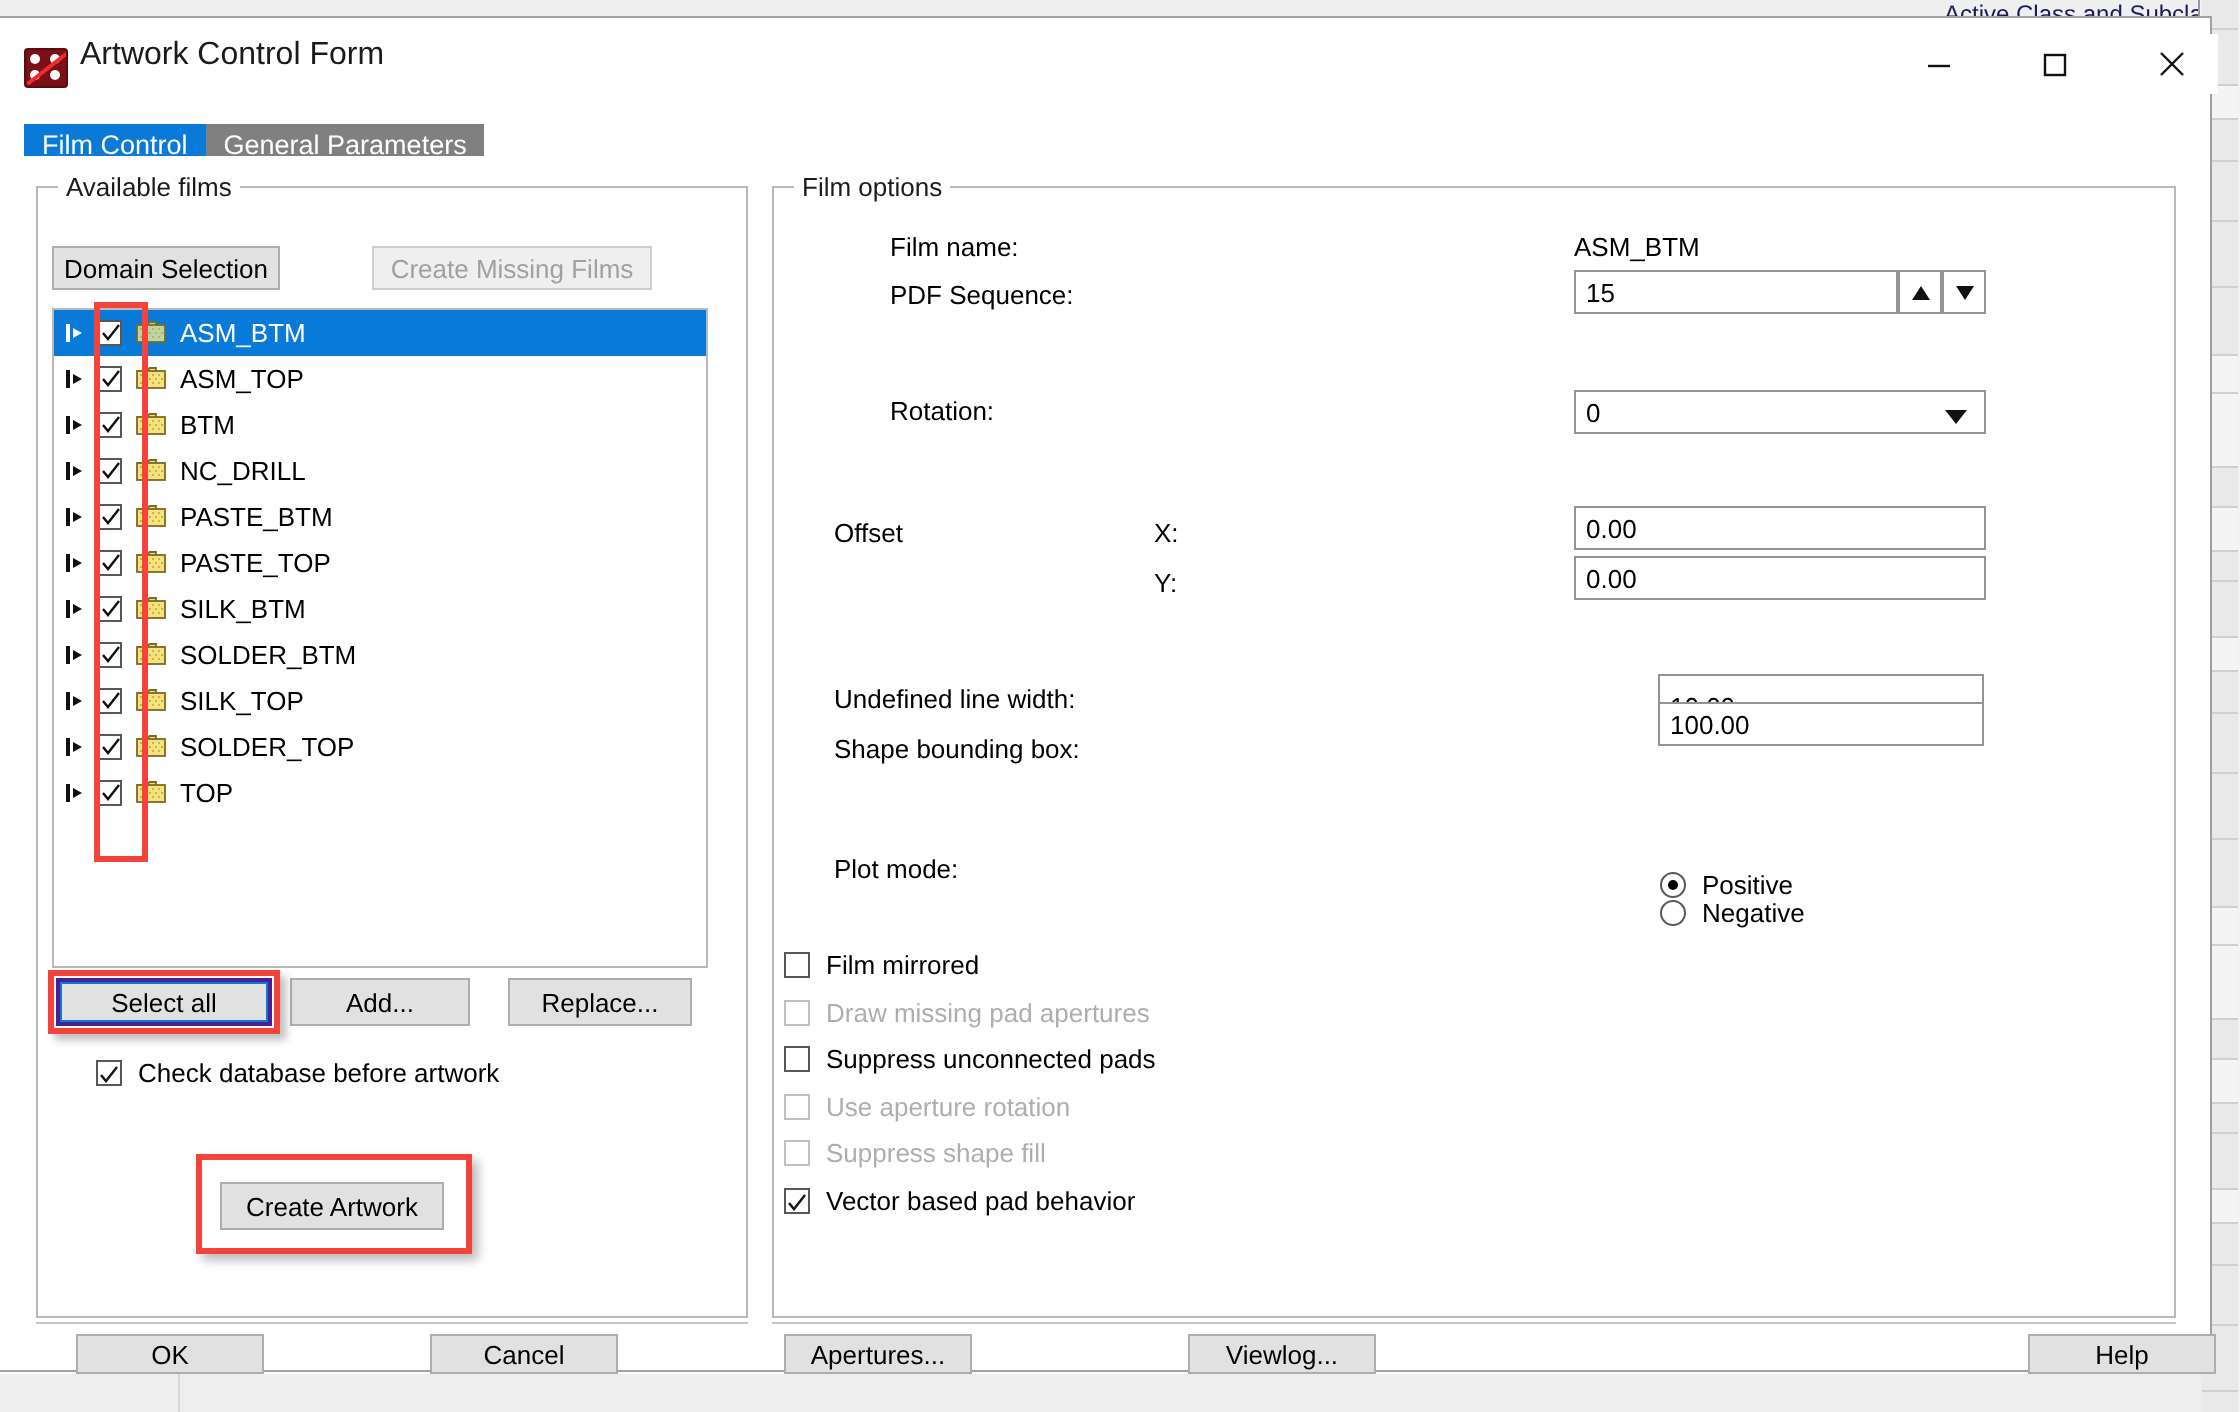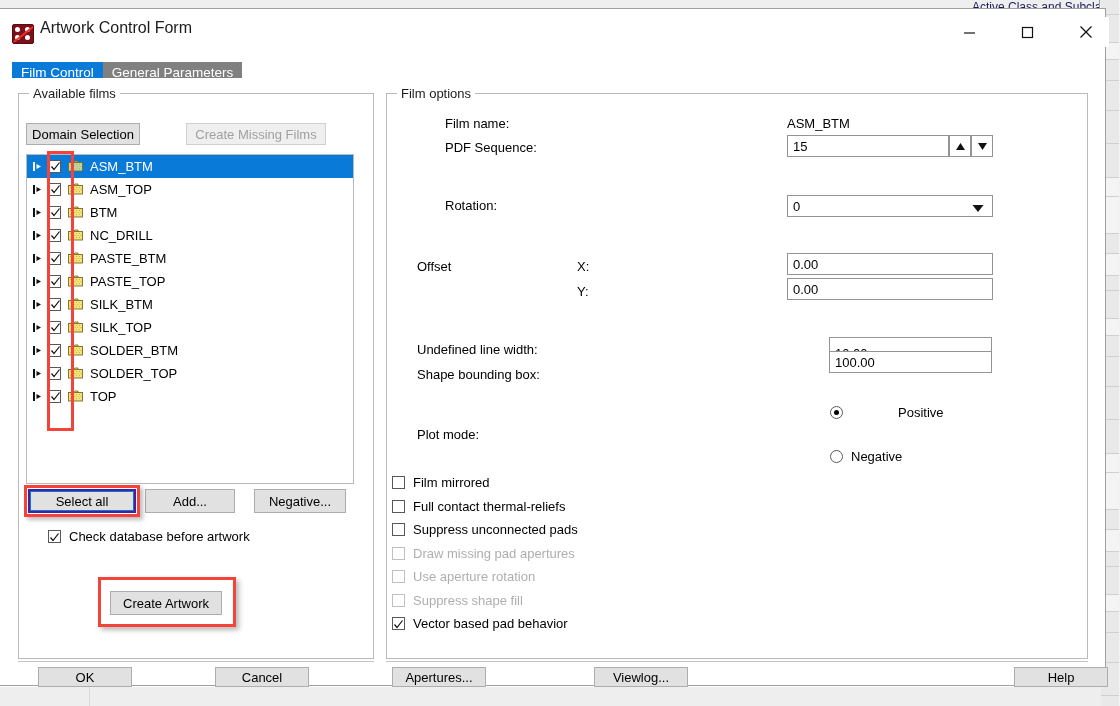--- a/index.html
+++ b/index.html
@@ -154,21 +154,21 @@
   #inp-ulw{left:829px;top:328px;width:163px;height:32px;}
   #inp-sbb{left:829px;top:342px;width:163px;height:22px;}
 
   #lbl-plotmode{left:417px;top:418px;}
   .radiorow{position:absolute;display:flex;align-items:center;white-space:nowrap;}
   .radio{
     width:13px;height:13px;border:1px solid #585858;border-radius:50%;background:#fff;
     margin-right:8px;position:relative;box-sizing:border-box;flex:none;
   }
   .radio .inner{position:absolute;left:3px;top:3px;width:5px;height:5px;border-radius:50%;background:#000;}
-  #rd-positive{left:830px;top:396px;gap:47px;}
+  #rd-positive{left:830px;top:426px;}
   #rd-negative{left:830px;top:440px;}
 
   #optlist{position:absolute;left:392px;top:462px;}
   #optlist .cbrow{height:23.5px;}
 
   
   #footer-sep-left{position:absolute;left:18px;top:652px;width:356px;height:1px;background:#c4c4c4;}
   #footer-sep-right{position:absolute;left:386px;top:652px;width:702px;height:1px;background:#c4c4c4;}
   #btn-ok{position:absolute;left:38px;top:658px;width:94px;height:20px;}
   #btn-cancel{position:absolute;left:215px;top:658px;width:94px;height:20px;}
@@ -512,53 +512,53 @@
               <rect x="3.5" y="6" width="1" height="1"></rect>
               <rect x="6.5" y="6" width="1" height="1"></rect>
               <rect x="9.5" y="6" width="1" height="1"></rect>
               <rect x="12.5" y="6" width="1" height="1"></rect>
               <rect x="2" y="8" width="1" height="1"></rect>
               <rect x="5" y="8" width="1" height="1"></rect>
               <rect x="8" y="8" width="1" height="1"></rect>
               <rect x="11" y="8" width="1" height="1"></rect>
             </g>
           </svg></span>
+        <span class="tlabel">SOLDER_BTM</span>
+      </div>
+      <div class="trow">
+        <span class="texpand">
+          <svg width="11" height="11" viewBox="0 0 11 11">
+            <rect x="0" y="1" width="2" height="9" fill="#111"></rect>
+            <polygon points="3.5,3 8,5.5 3.5,8" fill="#111"></polygon>
+          </svg>
+        </span>
+        <span class="tcheck">
+          <svg width="11" height="11" viewBox="0 0 11 11">
+            <polyline points="1.5,5.5 4,8.5 9.5,1.5" fill="none" stroke="#111" stroke-width="1.2"></polyline>
+          </svg>
+        </span>
+        <span class="tfolder"><svg width="16" height="13" viewBox="0 0 16 13">
+            <path d="M0.5 2.5 L5.5 2.5 L6.8 1 L10 1 L10 2.5" fill="#f5e27a" stroke="#7a6a22" stroke-width="0.9"></path>
+            <rect x="0.5" y="2.5" width="14" height="8.5" fill="#f5e27a" stroke="#7a6a22" stroke-width="0.9"></rect>
+            <g fill="#b9a63c" opacity="0.75">
+              <rect x="2" y="4" width="1" height="1"></rect>
+              <rect x="5" y="4" width="1" height="1"></rect>
+              <rect x="8" y="4" width="1" height="1"></rect>
+              <rect x="11" y="4" width="1" height="1"></rect>
+              <rect x="3.5" y="6" width="1" height="1"></rect>
+              <rect x="6.5" y="6" width="1" height="1"></rect>
+              <rect x="9.5" y="6" width="1" height="1"></rect>
+              <rect x="12.5" y="6" width="1" height="1"></rect>
+              <rect x="2" y="8" width="1" height="1"></rect>
+              <rect x="5" y="8" width="1" height="1"></rect>
+              <rect x="8" y="8" width="1" height="1"></rect>
+              <rect x="11" y="8" width="1" height="1"></rect>
+            </g>
+          </svg></span>
         <span class="tlabel">SILK_TOP</span>
-      </div>
-      <div class="trow">
-        <span class="texpand">
-          <svg width="11" height="11" viewBox="0 0 11 11">
-            <rect x="0" y="1" width="2" height="9" fill="#111"></rect>
-            <polygon points="3.5,3 8,5.5 3.5,8" fill="#111"></polygon>
-          </svg>
-        </span>
-        <span class="tcheck">
-          <svg width="11" height="11" viewBox="0 0 11 11">
-            <polyline points="1.5,5.5 4,8.5 9.5,1.5" fill="none" stroke="#111" stroke-width="1.2"></polyline>
-          </svg>
-        </span>
-        <span class="tfolder"><svg width="16" height="13" viewBox="0 0 16 13">
-            <path d="M0.5 2.5 L5.5 2.5 L6.8 1 L10 1 L10 2.5" fill="#f5e27a" stroke="#7a6a22" stroke-width="0.9"></path>
-            <rect x="0.5" y="2.5" width="14" height="8.5" fill="#f5e27a" stroke="#7a6a22" stroke-width="0.9"></rect>
-            <g fill="#b9a63c" opacity="0.75">
-              <rect x="2" y="4" width="1" height="1"></rect>
-              <rect x="5" y="4" width="1" height="1"></rect>
-              <rect x="8" y="4" width="1" height="1"></rect>
-              <rect x="11" y="4" width="1" height="1"></rect>
-              <rect x="3.5" y="6" width="1" height="1"></rect>
-              <rect x="6.5" y="6" width="1" height="1"></rect>
-              <rect x="9.5" y="6" width="1" height="1"></rect>
-              <rect x="12.5" y="6" width="1" height="1"></rect>
-              <rect x="2" y="8" width="1" height="1"></rect>
-              <rect x="5" y="8" width="1" height="1"></rect>
-              <rect x="8" y="8" width="1" height="1"></rect>
-              <rect x="11" y="8" width="1" height="1"></rect>
-            </g>
-          </svg></span>
-        <span class="tlabel">SOLDER_BTM</span>
       </div>
       <div class="trow">
         <span class="texpand">
           <svg width="11" height="11" viewBox="0 0 11 11">
             <rect x="0" y="1" width="2" height="9" fill="#111"></rect>
             <polygon points="3.5,3 8,5.5 3.5,8" fill="#111"></polygon>
           </svg>
         </span>
         <span class="tcheck">
           <svg width="11" height="11" viewBox="0 0 11 11">
@@ -614,21 +614,21 @@
               <rect x="8" y="8" width="1" height="1"></rect>
               <rect x="11" y="8" width="1" height="1"></rect>
             </g>
           </svg></span>
         <span class="tlabel">TOP</span>
       </div>
     </div>
 
   <div class="wbutton focus" id="btn-selectall">Select all</div>
   <div class="wbutton" id="btn-add">Add...</div>
-  <div class="wbutton" id="btn-replace">Negative...</div>
+  <div class="wbutton" id="btn-replace">Replace...</div>
 
   <div class="cbrow" id="cb-checkdb">
     <span class="cbox">
       <svg width="11" height="11" viewBox="0 0 11 11">
           <polyline points="1.5,5.5 4,8.5 9.5,1.5" fill="none" stroke="#111" stroke-width="1.2"></polyline>
         </svg>
     </span>
     <span class="cblabel">Check database before artwork</span>
   </div>
 
@@ -684,30 +684,26 @@
     <span class="radio"></span>
     <span class="cblabel">Negative</span>
   </div>
 
   <div id="optlist">
       <div class="cbrow">
         <span class="cbox"></span>
         <span class="cblabel">Film mirrored</span>
       </div>
       <div class="cbrow">
-        <span class="cbox"></span>
-        <span class="cblabel">Full contact thermal-reliefs</span>
+        <span class="cbox dis"></span>
+        <span class="cblabel dis">Draw missing pad apertures</span>
       </div>
       <div class="cbrow">
         <span class="cbox"></span>
         <span class="cblabel">Suppress unconnected pads</span>
-      </div>
-      <div class="cbrow">
-        <span class="cbox dis"></span>
-        <span class="cblabel dis">Draw missing pad apertures</span>
       </div>
       <div class="cbrow">
         <span class="cbox dis"></span>
         <span class="cblabel dis">Use aperture rotation</span>
       </div>
       <div class="cbrow">
         <span class="cbox dis"></span>
         <span class="cblabel dis">Suppress shape fill</span>
       </div>
       <div class="cbrow">

